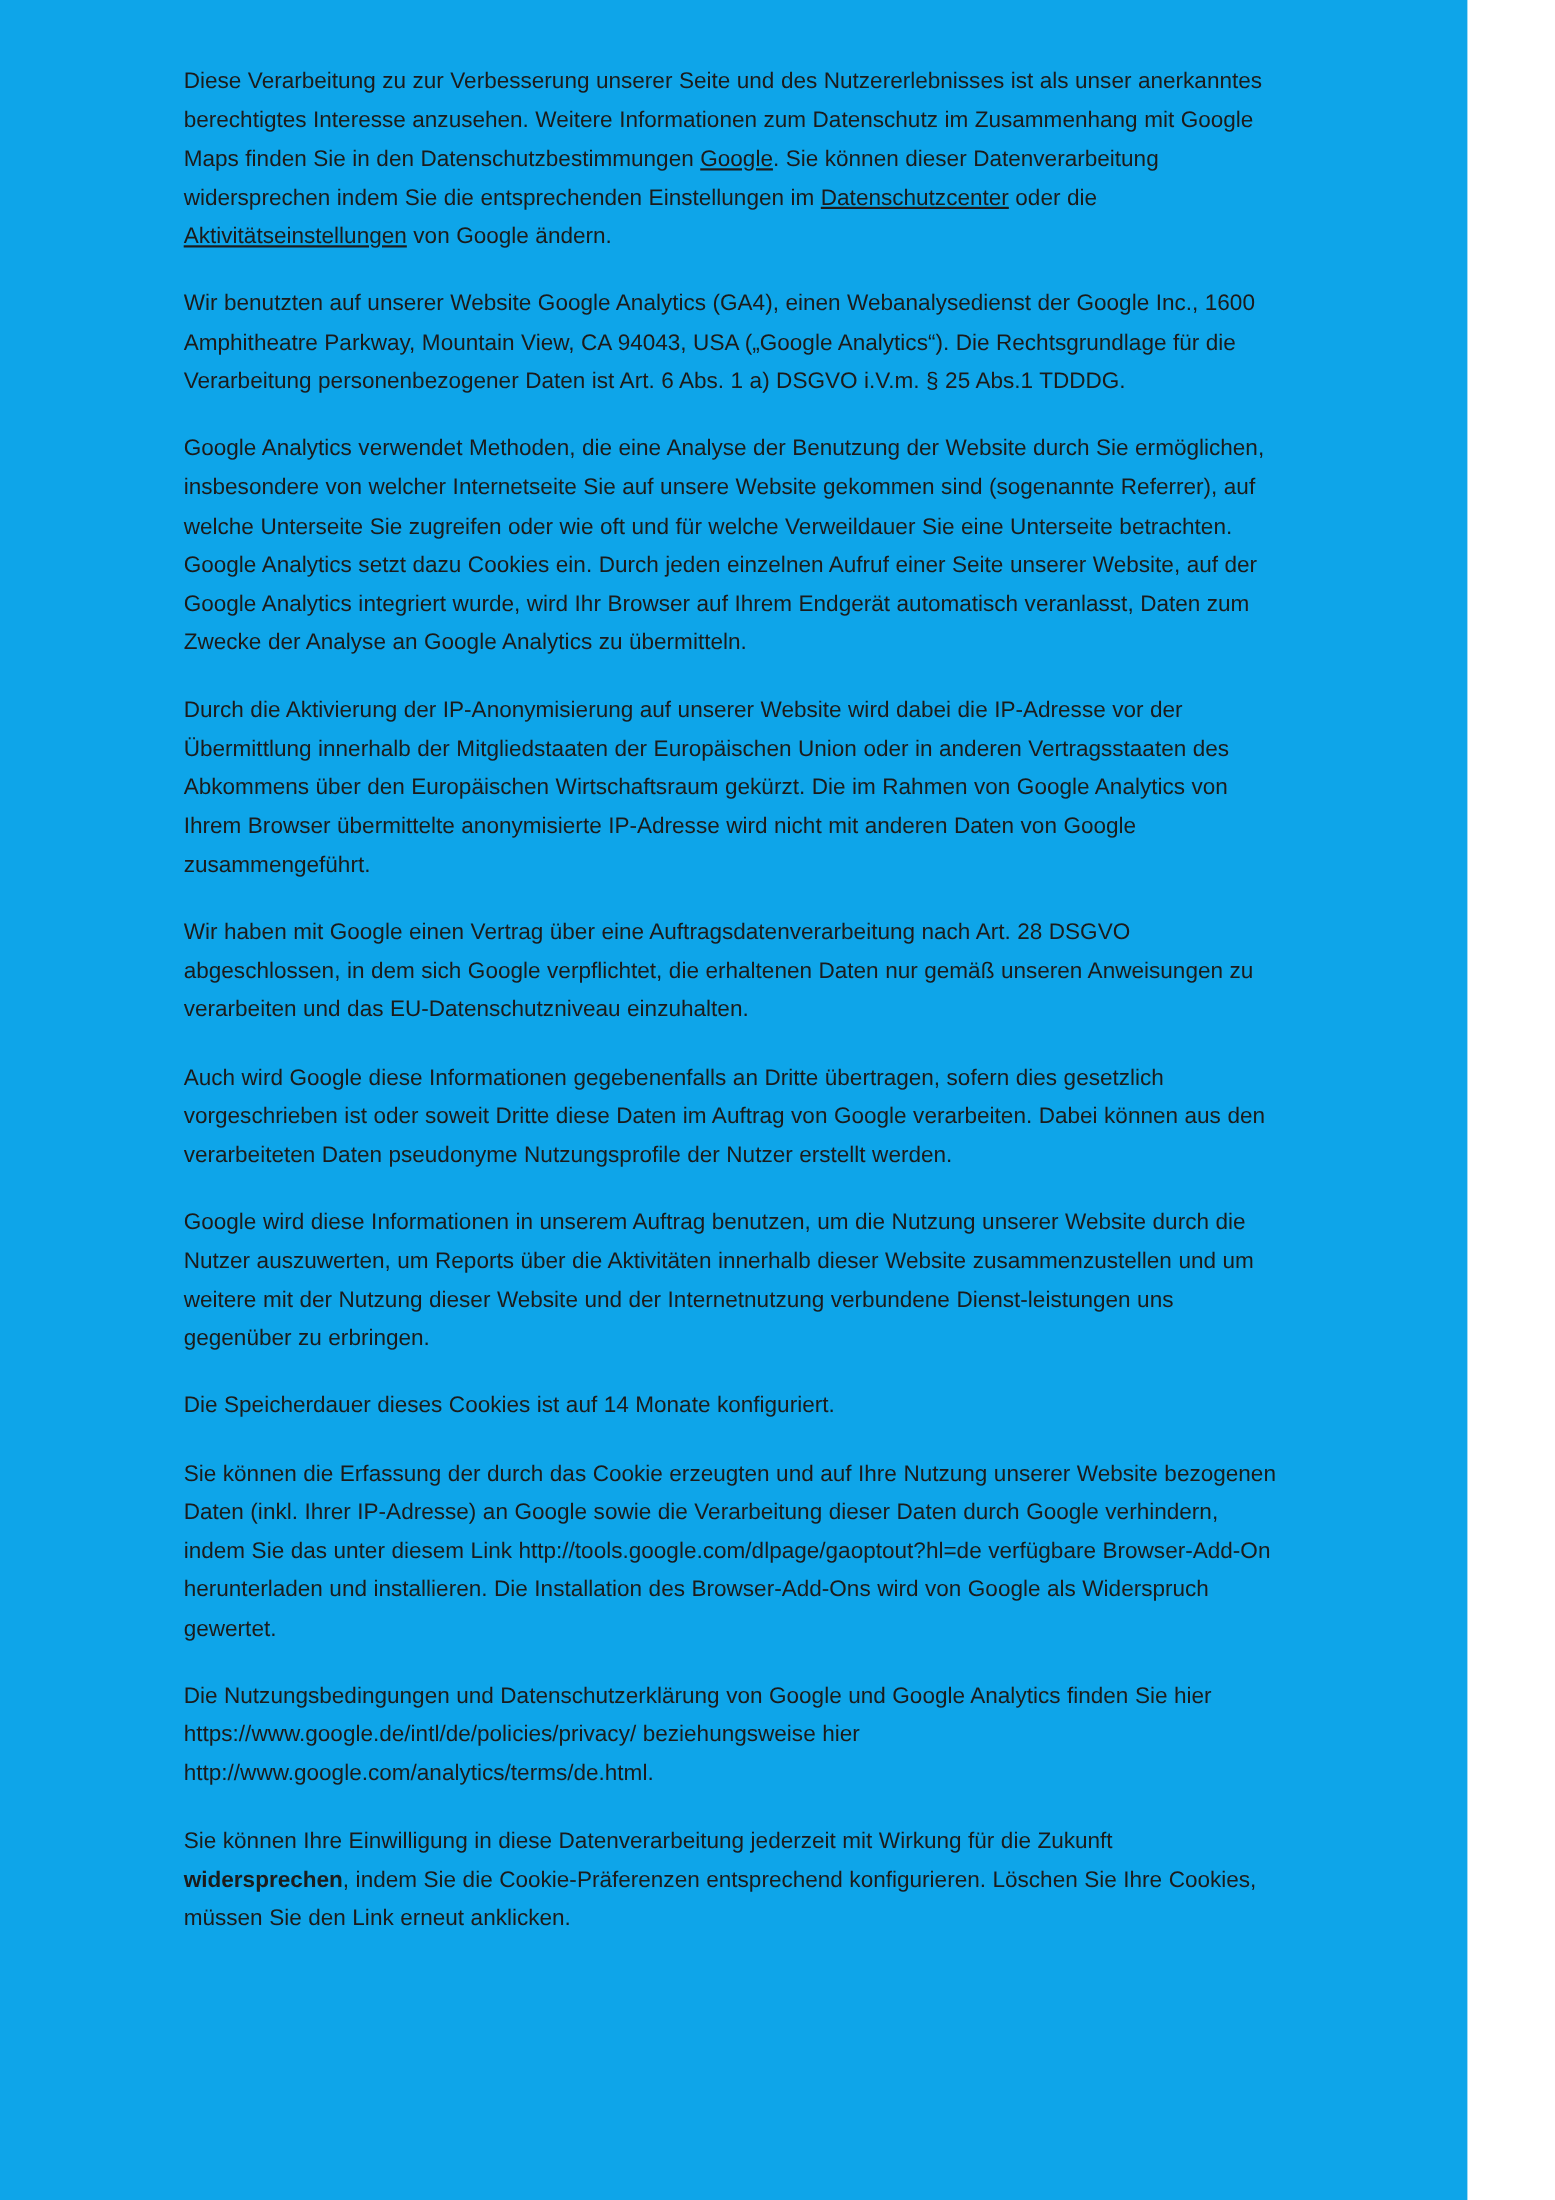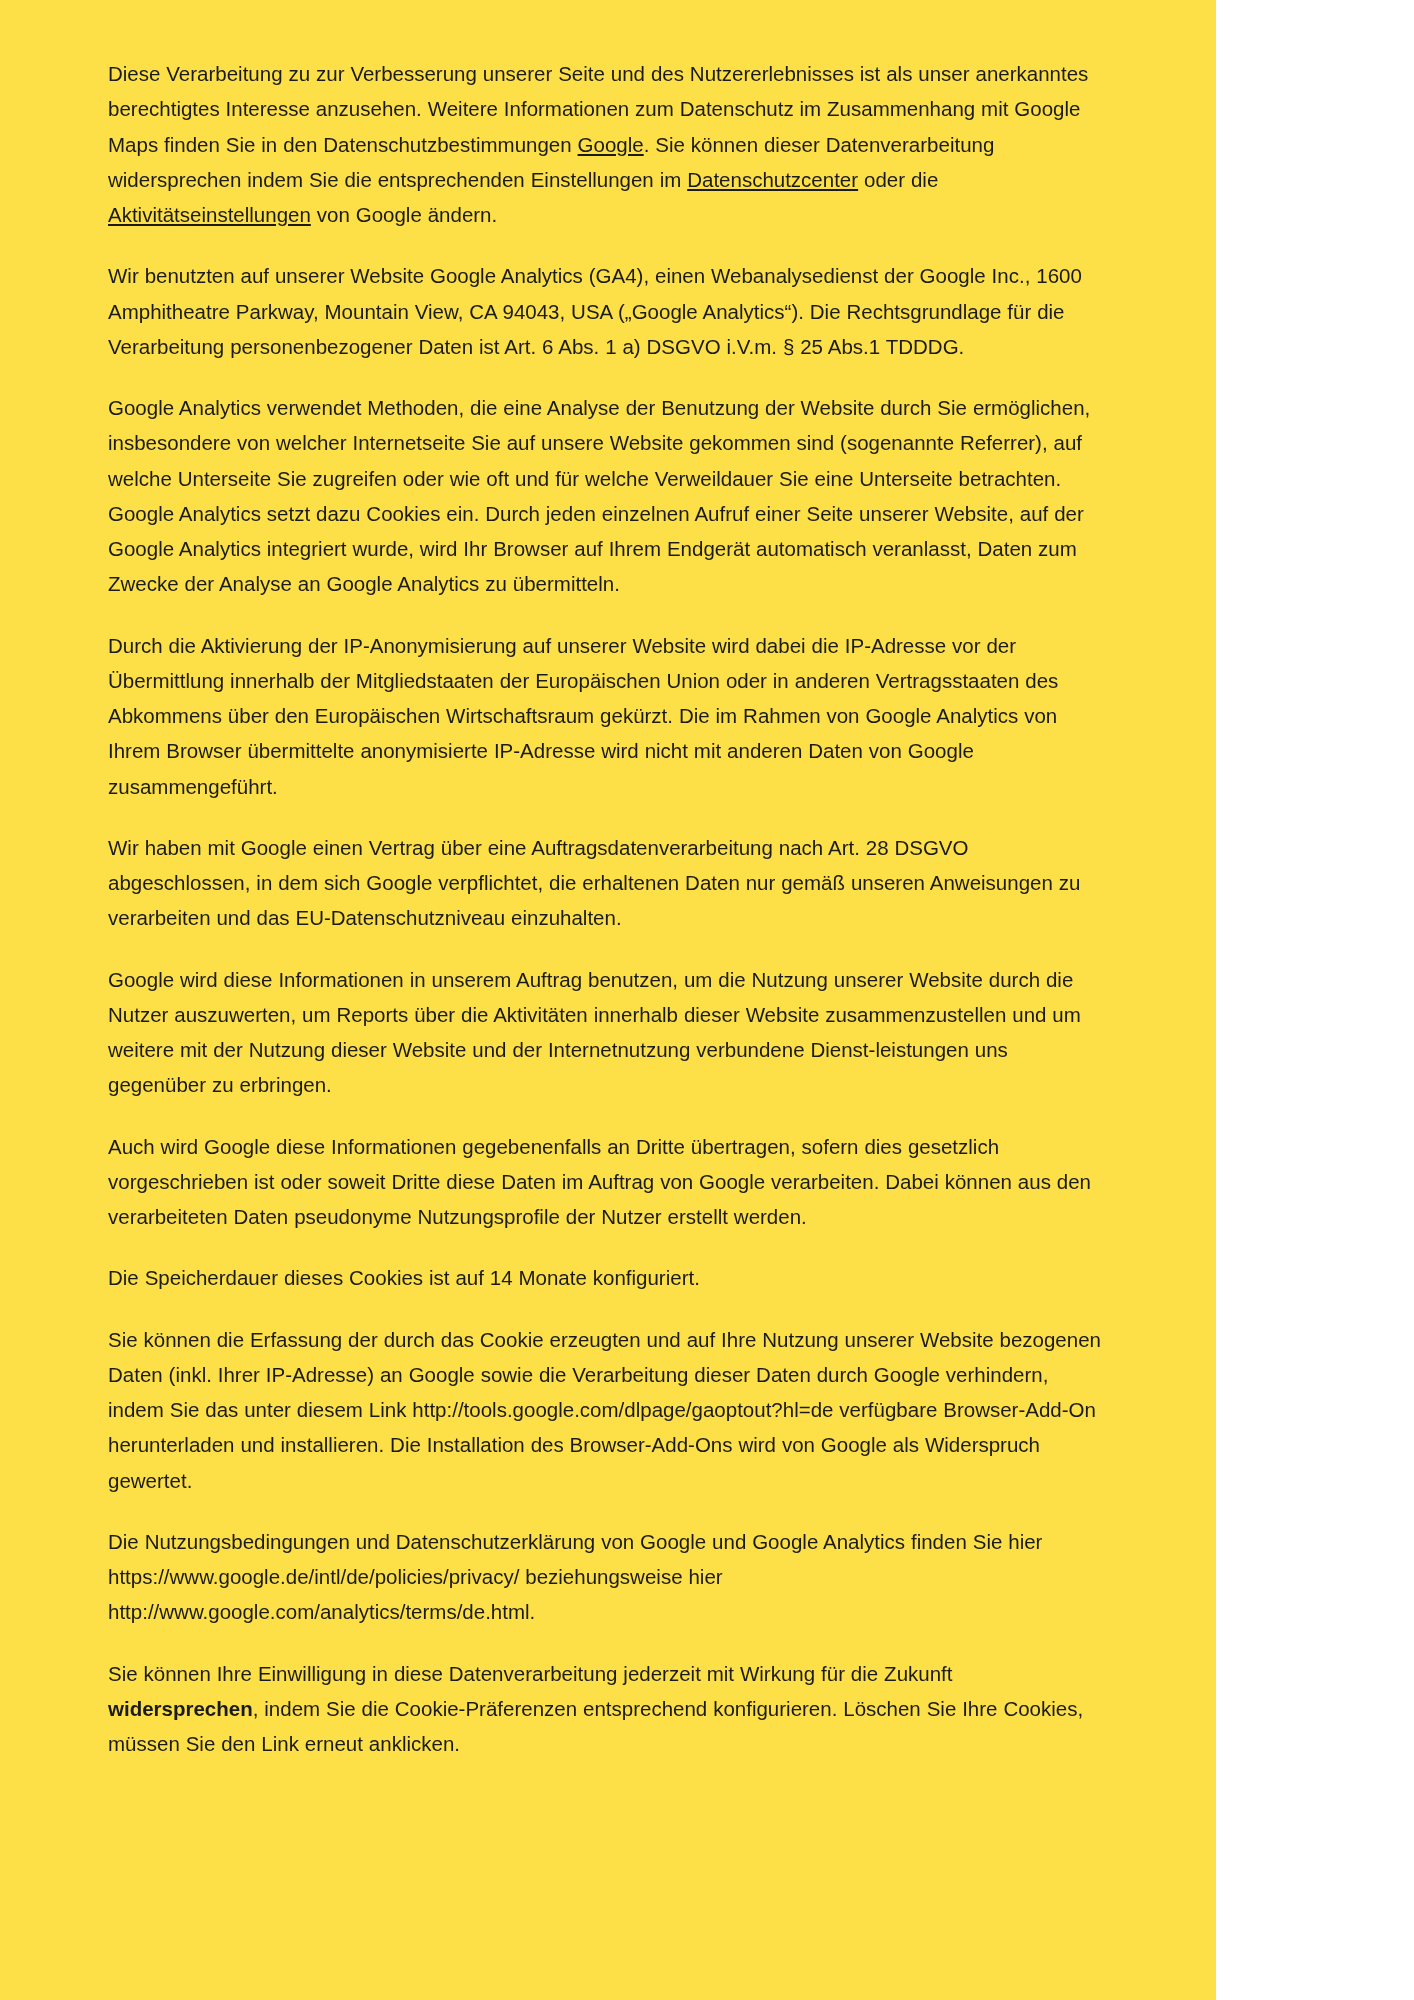--- a/index.html
+++ b/index.html
@@ -7,25 +7,25 @@
     padding: 0;
     background: #ffffff;
   }
   body {
     width: 1414px;
     min-height: 2000px;
     font-family: "Liberation Sans", sans-serif;
     color: #1a1a1a;
   }
   .page {
-    width: 1216px;
+    width: 1334px;
     min-height: 2000px;
     box-sizing: border-box;
     padding: 56px 66px 40px 66px;
-    background: #fde047;
+    background: #0ea5e9;
   }
   .doc-body {
     width: 1000px;
     margin: 0 auto;
   }
   p.para {
     font-size: 20.5px;
     line-height: 1.72;
     margin: 0 0 26px 0;
     text-align: left;
@@ -55,20 +55,20 @@
 </head>
 <body>
 
 <div class="page">
   <div class="doc-body" id="doc-body">
       <p class="para"><span>Diese Verarbeitung zu zur Verbesserung unserer Seite und des Nutzererlebnisses ist als unser anerkanntes berechtigtes Interesse anzusehen. Weitere Informationen zum Datenschutz im Zusammenhang mit Google Maps finden Sie in den Datenschutzbestimmungen </span><span class="u">Google</span><span>. Sie können dieser Datenverarbeitung widersprechen indem Sie die entsprechenden Einstellungen im </span><span class="u">Datenschutzcenter</span><span> oder die </span><span class="u">Aktivitätseinstellungen</span><span> von Google ändern.</span></p>
       <p class="para"><span>Wir benutzten auf unserer Website Google Analytics (GA4), einen Webanalysedienst der Google Inc., 1600 Amphitheatre Parkway, Mountain View, CA 94043, USA („Google Analytics“). Die Rechtsgrundlage für die Verarbeitung personenbezogener Daten ist Art. 6 Abs. 1 a) DSGVO i.V.m. § 25 Abs.1 TDDDG.</span></p>
       <p class="para"><span>Google Analytics verwendet Methoden, die eine Analyse der Benutzung der Website durch Sie ermöglichen, insbesondere von welcher Internetseite Sie auf unsere Website gekommen sind (sogenannte Referrer), auf welche Unterseite Sie zugreifen oder wie oft und für welche Verweildauer Sie eine Unterseite betrachten. Google Analytics setzt dazu Cookies ein. Durch jeden einzelnen Aufruf einer Seite unserer Website, auf der Google Analytics integriert wurde, wird Ihr Browser auf Ihrem Endgerät automatisch veranlasst, Daten zum Zwecke der Analyse an Google Analytics zu übermitteln.</span></p>
       <p class="para"><span>Durch die Aktivierung der IP-Anonymisierung auf unserer Website wird dabei die IP-Adresse vor der Übermittlung innerhalb der Mitgliedstaaten der Europäischen Union oder in anderen Vertragsstaaten des Abkommens über den Europäischen Wirtschaftsraum gekürzt. Die im Rahmen von Google Analytics von Ihrem Browser übermittelte anonymisierte IP-Adresse wird nicht mit anderen Daten von Google zusammengeführt.</span></p>
       <p class="para"><span>Wir haben mit Google einen Vertrag über eine Auftragsdatenverarbeitung nach Art. 28 DSGVO abgeschlossen, in dem sich Google verpflichtet, die erhaltenen Daten nur gemäß unseren Anweisungen zu verarbeiten und das EU-Datenschutzniveau einzuhalten.</span></p>
+      <p class="para"><span>Auch wird Google diese Informationen gegebenenfalls an Dritte übertragen, sofern dies gesetzlich vorgeschrieben ist oder soweit Dritte diese Daten im Auftrag von Google verarbeiten. Dabei können aus den verarbeiteten Daten pseudonyme Nutzungsprofile der Nutzer erstellt werden.</span></p>
       <p class="para"><span>Google wird diese Informationen in unserem Auftrag benutzen, um die Nutzung unserer Website durch die Nutzer auszuwerten, um Reports über die Aktivitäten innerhalb dieser Website zusammenzustellen und um weitere mit der Nutzung dieser Website und der Internetnutzung verbundene Dienst-leistungen uns gegenüber zu erbringen.</span></p>
-      <p class="para"><span>Auch wird Google diese Informationen gegebenenfalls an Dritte übertragen, sofern dies gesetzlich vorgeschrieben ist oder soweit Dritte diese Daten im Auftrag von Google verarbeiten. Dabei können aus den verarbeiteten Daten pseudonyme Nutzungsprofile der Nutzer erstellt werden.</span></p>
       <p class="para"><span>Die Speicherdauer dieses Cookies ist auf 14 Monate konfiguriert.</span></p>
       <p class="para"><span>Sie können die Erfassung der durch das Cookie erzeugten und auf Ihre Nutzung unserer Website bezogenen Daten (inkl. Ihrer IP-Adresse) an Google sowie die Verarbeitung dieser Daten durch Google verhindern, indem Sie das unter diesem Link </span><span class="link">http://tools.google.com/dlpage/gaoptout?hl=de</span><span> verfügbare Browser-Add-On herunterladen und installieren. Die Installation des Browser-Add-Ons wird von Google als Widerspruch gewertet.</span></p>
       <p class="para"><span>Die Nutzungsbedingungen und Datenschutzerklärung von Google und Google Analytics finden Sie hier </span><span class="link">https://www.google.de/intl/de/policies/privacy/</span><span> beziehungsweise hier</span><span class="link"> http://www.google.com/analytics/terms/de.htm</span><span>l.</span></p>
       <p class="para"><span>Sie können Ihre Einwilligung in diese Datenverarbeitung jederzeit mit Wirkung für die Zukunft </span><span class="b">widersprechen</span><span>, indem Sie die Cookie-Präferenzen entsprechend konfigurieren. Löschen Sie Ihre Cookies, müssen Sie den Link erneut anklicken.</span></p>
     </div>
 </div>
 
 </body></html>

